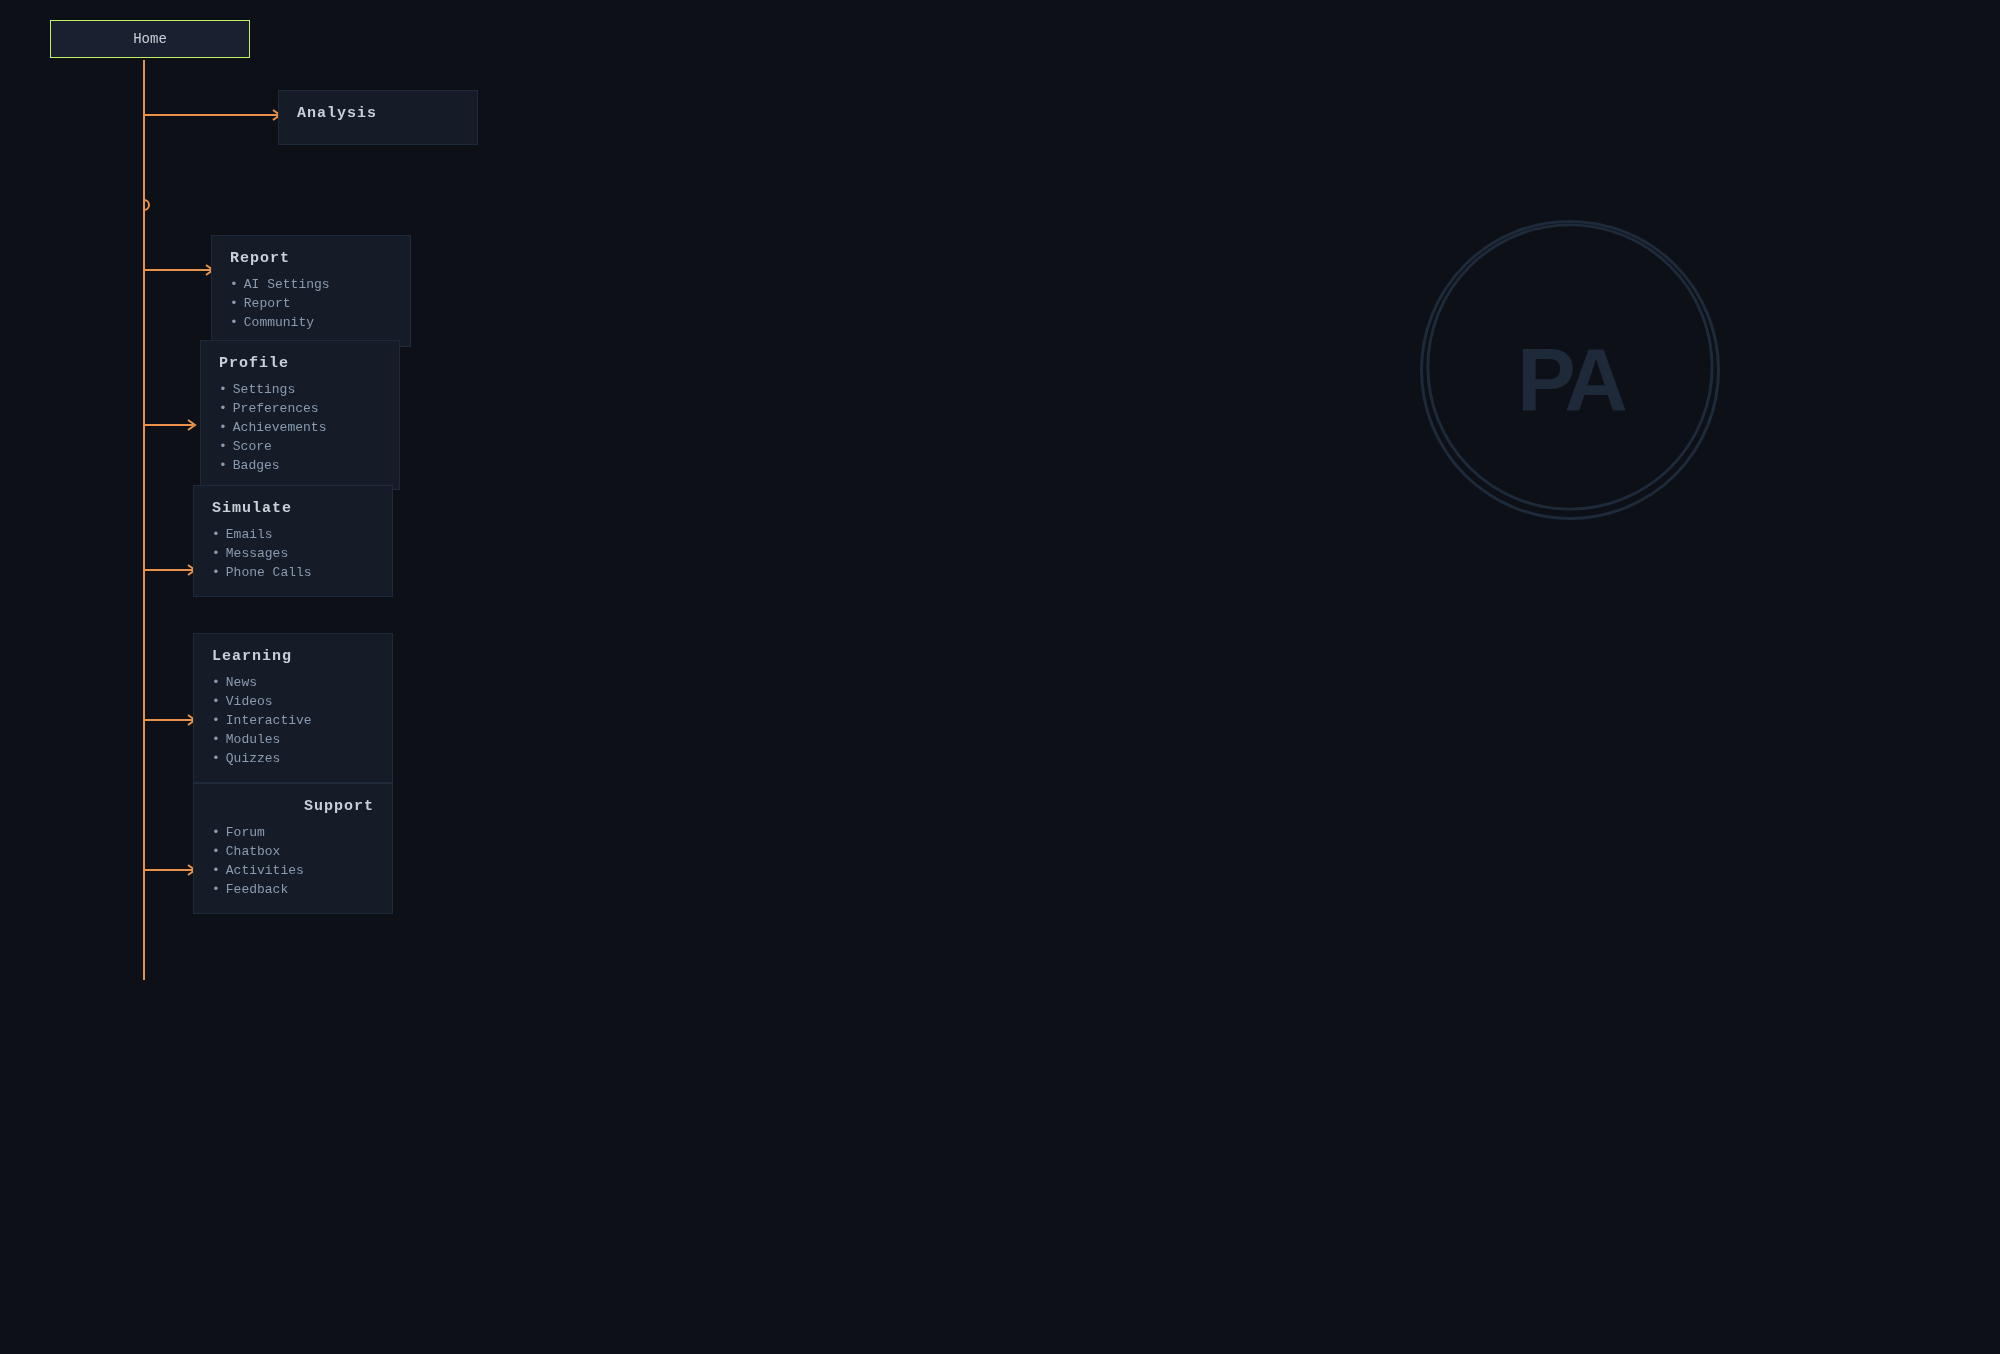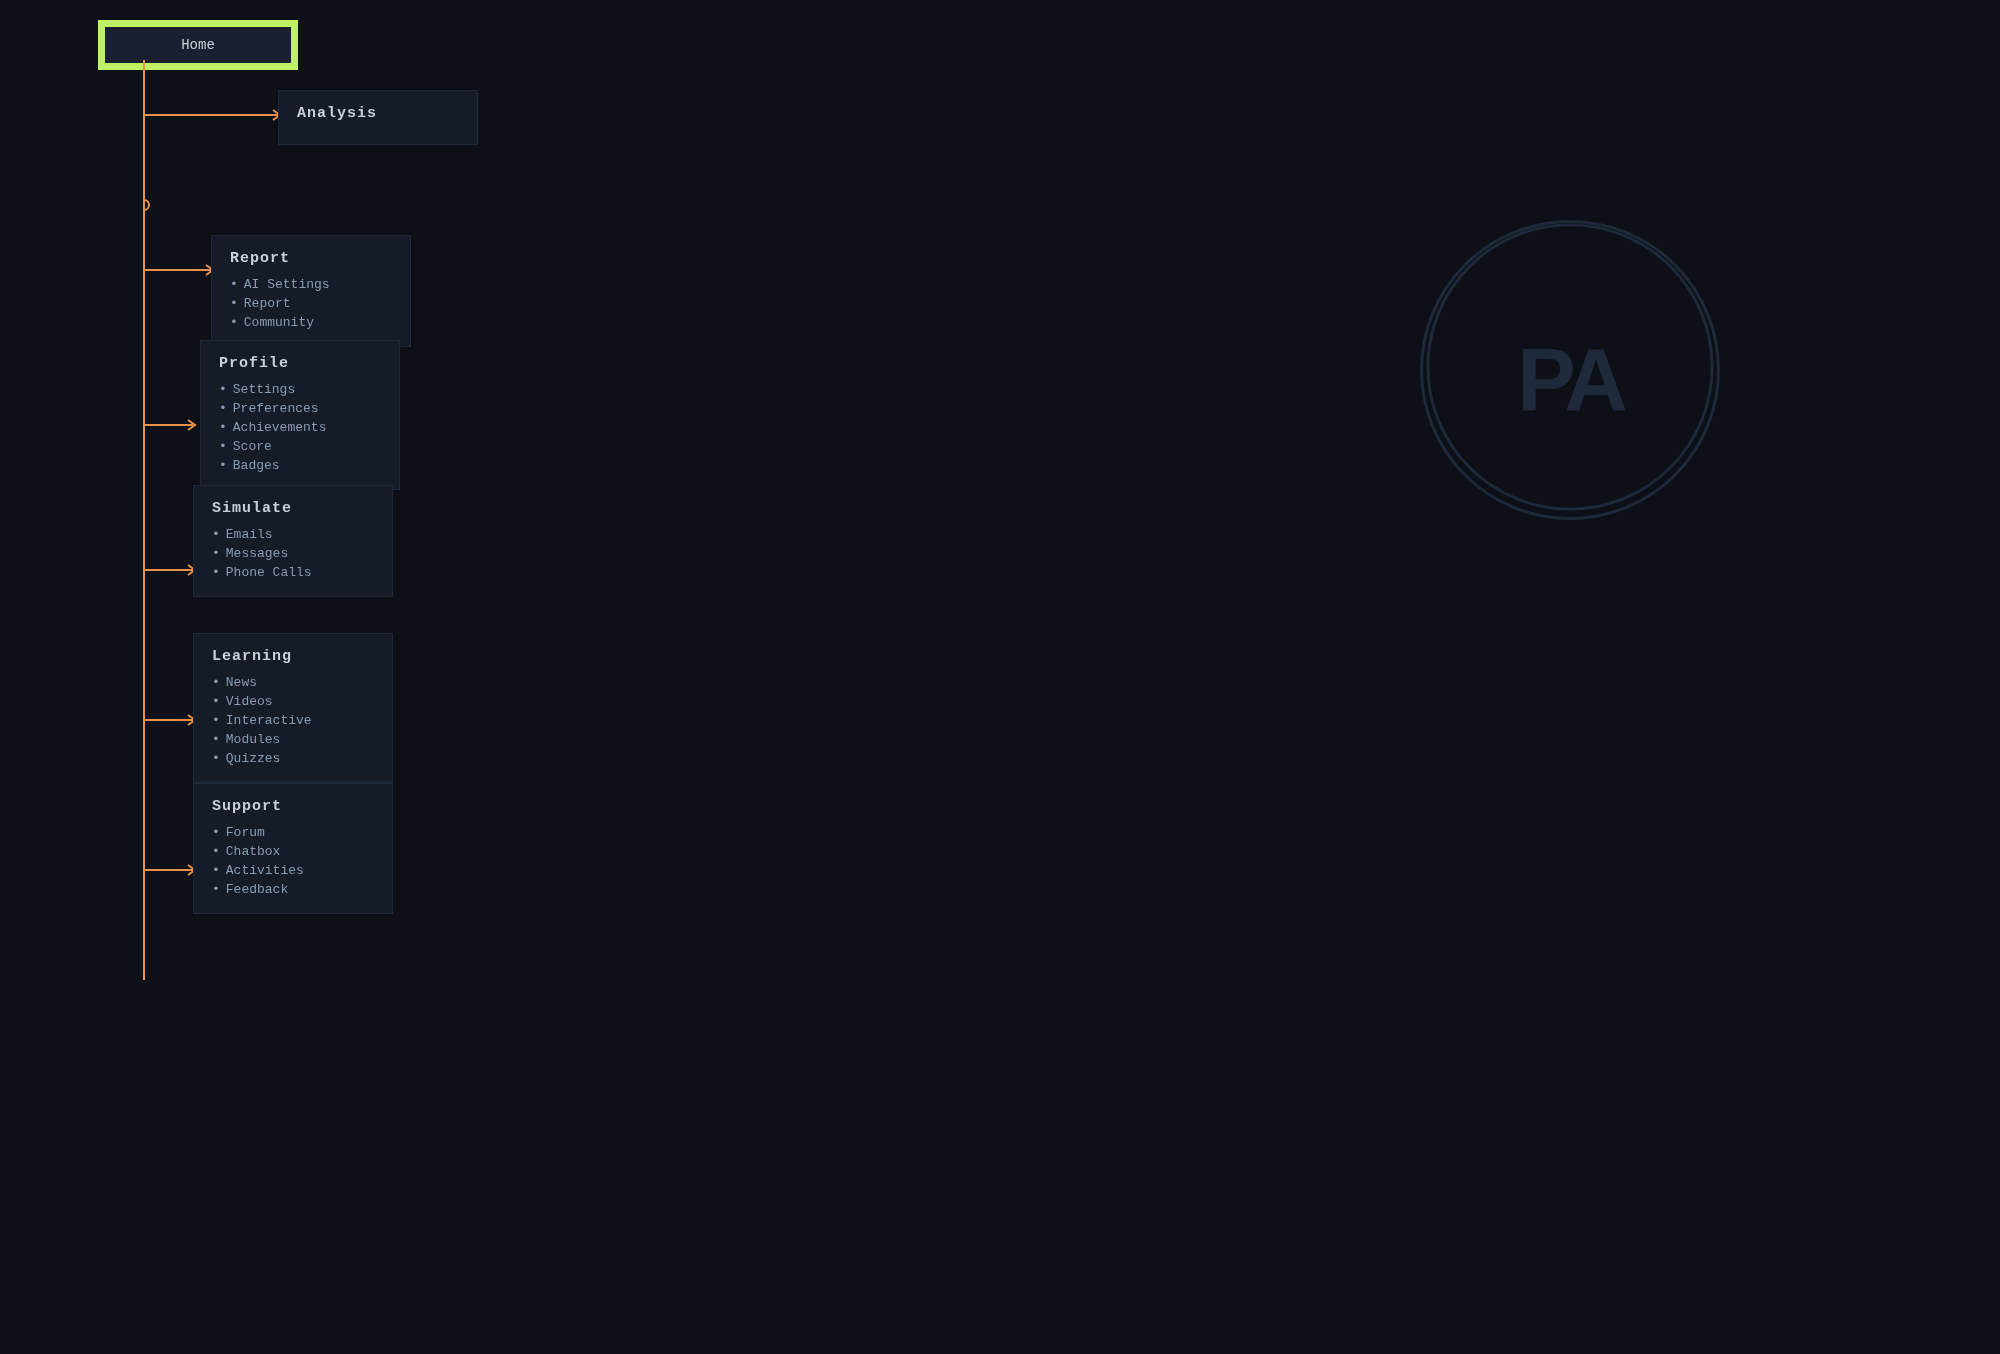--- a/index.html
+++ b/index.html
@@ -29,30 +29,29 @@
       justify-content: center;
       color: #1e2a3a;
       font-size: 80px;
       font-weight: bold;
       letter-spacing: -4px;
     }
 
     
     .home-btn {
       background-color: #1a2030;
-      border: 7px solid #bef264;
+      border: 1px solid #bef264;
       color: #c8d0d8;
       padding: 10px 50px;
       font-family: 'Courier New', Courier, monospace;
       font-size: 14px;
       cursor: pointer;
       display: inline-block;
       width: 200px;
       text-align: center;
-      margin-left: 48px;
     }
 
     .section-box {
       background-color: #151c28;
       border: 1px solid #1e2a3a;
       padding: 14px 18px;
       min-width: 180px;
       width: 200px;
     }
 
@@ -190,21 +189,21 @@
         <li>News</li>
         <li>Videos</li>
         <li>Interactive</li>
         <li>Modules</li>
         <li>Quizzes</li>
       </ul>
     </div>
   </div>
 
   
-  <div style="position:absolute; left:193px; top:783px;">
+  <div style="position:absolute; left:193px; top:783px;text-align:right;">
     <div class="section-box">
       <div class="section-title">Support</div>
       <ul class="section-items">
         <li>Forum</li>
         <li>Chatbox</li>
         <li>Activities</li>
         <li>Feedback</li>
       </ul>
     </div>
   </div>

